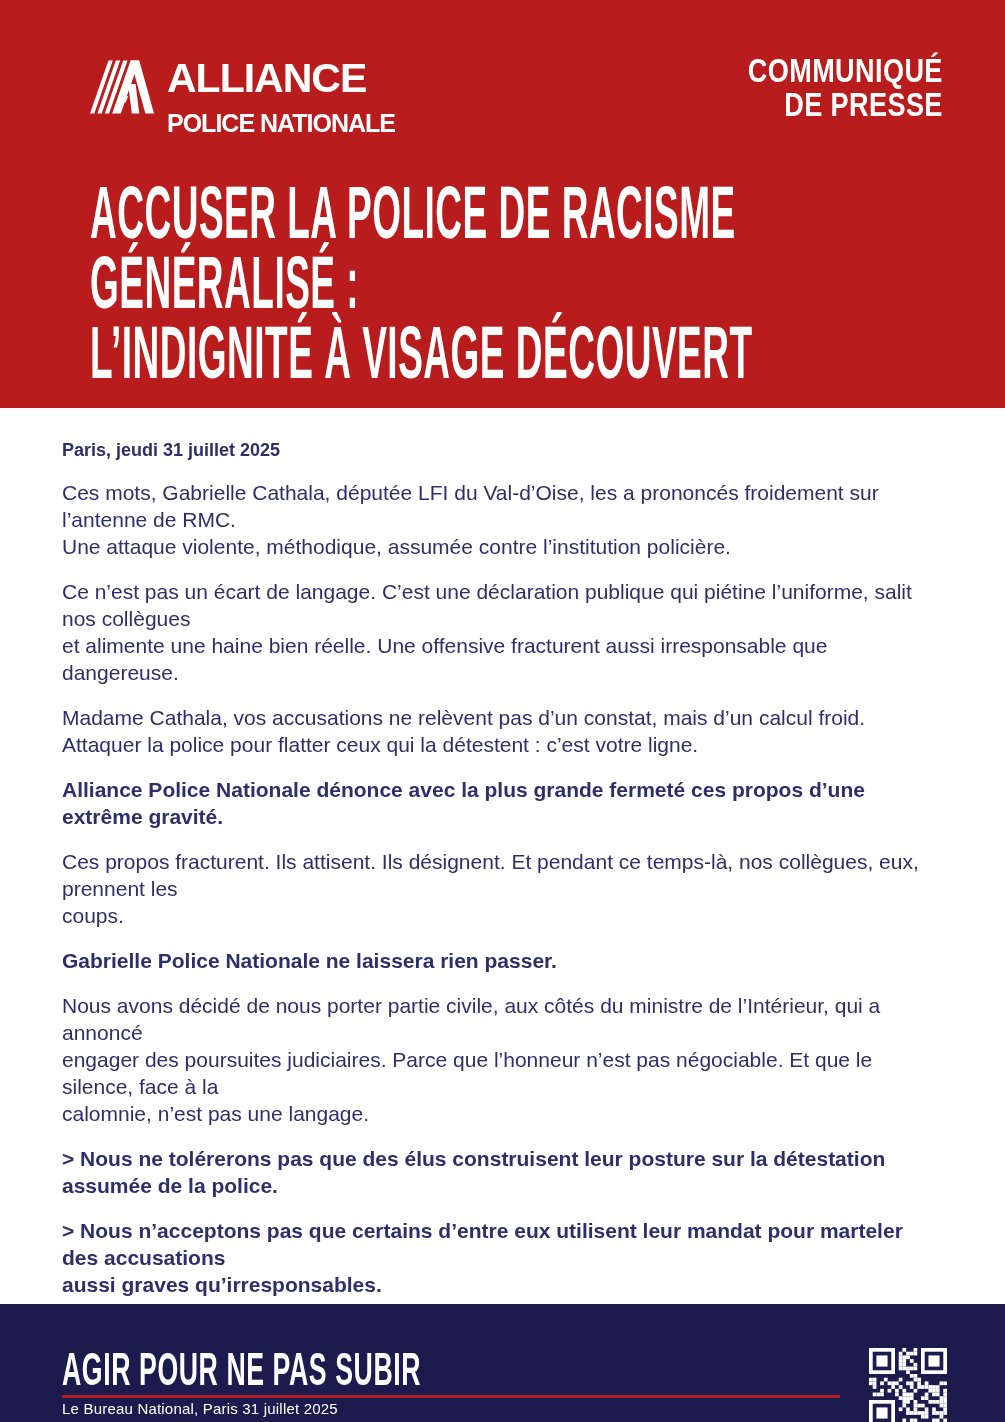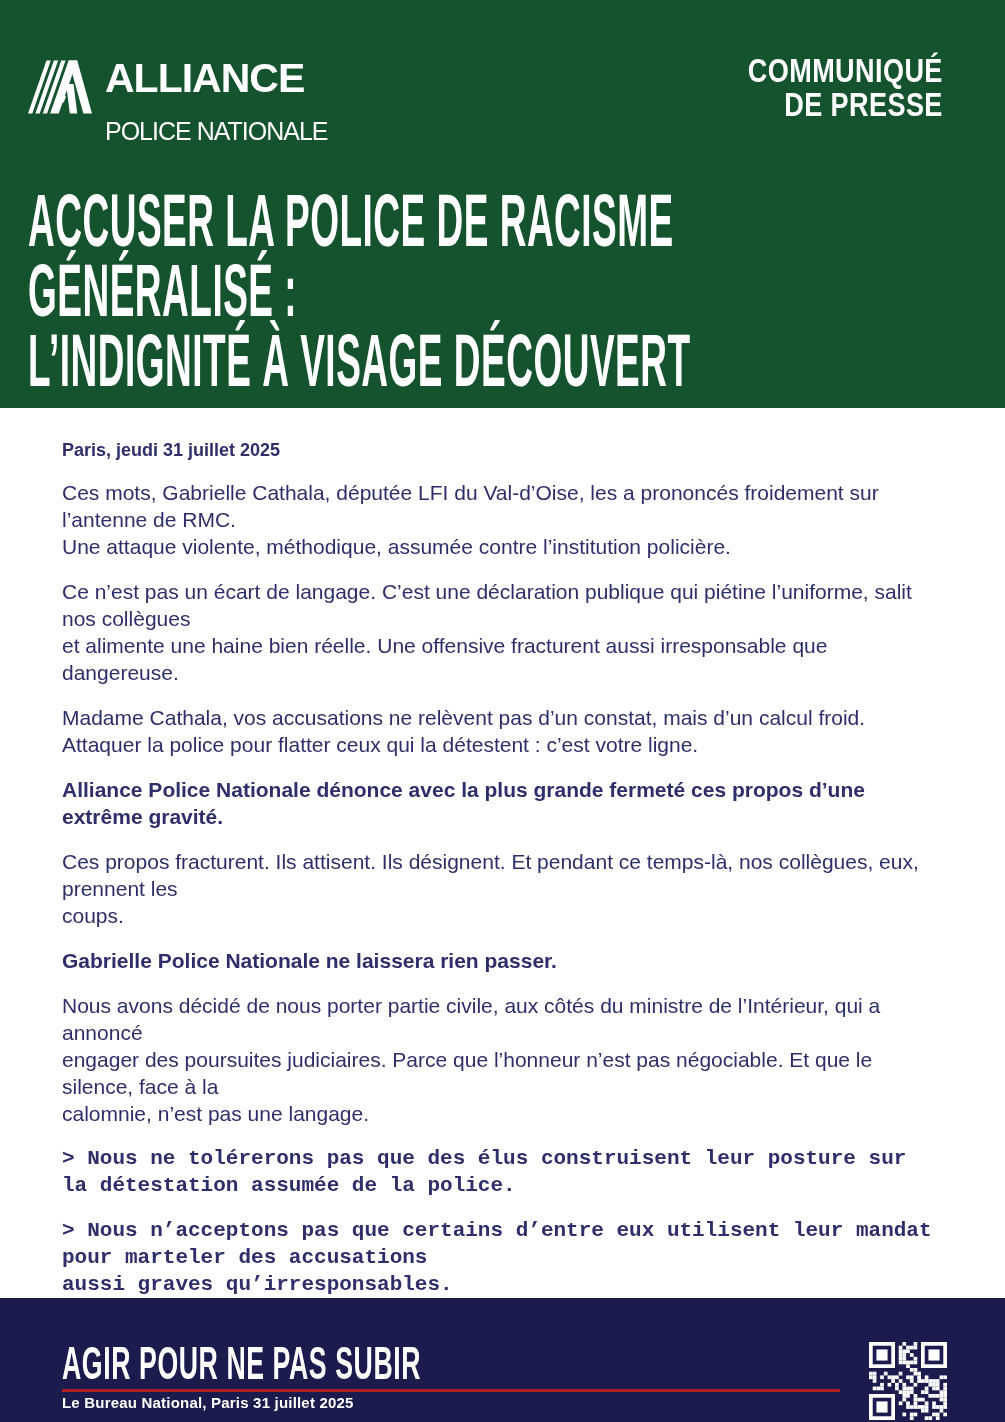--- a/index.html
+++ b/index.html
@@ -4,55 +4,55 @@
 <style>
   html,body{margin:0;padding:0;background:#e8e8e8;}
   .page{
     width:1005px;height:1422px;position:relative;overflow:hidden;
     background:#ffffff;margin:0 auto;
     font-family:"Liberation Sans",sans-serif;
     display:flex;flex-direction:column;
   }
   
   .hero{
-    background:#14532d;color:#ffffff;height:408px;box-sizing:border-box;
-    padding:52px 62px 0 28px;flex:none;
+    background:#b91c1c;color:#ffffff;height:408px;box-sizing:border-box;
+    padding:52px 62px 0 90px;flex:none;
   }
   .hero-top{display:flex;justify-content:space-between;align-items:flex-start;}
   .logo{display:flex;align-items:flex-start;gap:13px;}
   .logo-mark{width:64px;height:70px;flex:none;}
   .logo-text{line-height:1;padding-top:6px;}
   .logo-title{font-size:41px;font-weight:bold;letter-spacing:-1px;}
-  .logo-sub{font-size:25px;font-weight:normal;letter-spacing:-1px;margin-top:20px;}
+  .logo-sub{font-size:25px;font-weight:bold;letter-spacing:-1px;margin-top:12px;}
   .press-label{
     font-size:33px;font-weight:bold;line-height:34px;text-align:right;
     white-space:pre-line;transform:scaleX(0.82);transform-origin:right top;
     letter-spacing:0.5px;margin-top:2px;
   }
   .main-title{
     margin-top:42px;font-size:74px;line-height:70px;font-weight:bold;
     white-space:pre;letter-spacing:1px;
     transform:scaleX(0.5);transform-origin:left top;width:max-content;
   }
   
-  .body{flex:1;padding:16px 62px 0 62px;color:#2e2e6a;}
+  .body{flex:1;padding:16px 62px 6px 62px;color:#2e2e6a;}
   .dateline{font-size:18px;font-weight:bold;margin:16px 0 0 0;}
   .par{font-size:21px;line-height:27px;margin:18px 0 0 0;white-space:pre-line;}
   .par.quote{font-style:italic;font-size:17px;}
   .par.bold{font-weight:bold;}
-  .par.bullet{font-weight:bold;font-family:Liberation Mono, monospace;}
+  .par.bullet{font-weight:bold;}
   
   .footer{background:#1b1b4d;height:180px;flex:none;position:relative;color:#ffffff;}
   .slogan{
     position:absolute;left:62px;top:38px;font-size:46px;font-weight:bold;
     white-space:pre;letter-spacing:1px;
     transform:scaleX(0.58);transform-origin:left top;
   }
   .red-line{position:absolute;left:62px;top:91px;width:778px;height:3px;background:#b01e24;}
-  .signature{position:absolute;left:62px;top:96px;font-size:15px;font-weight:bold;letter-spacing:0.2px;}
+  .signature{position:absolute;left:62px;top:96px;font-size:15px;font-weight:normal;letter-spacing:0.2px;}
   .qr{position:absolute;right:58px;top:44px;width:78px;height:78px;}
 </style>
 </head>
 <body>
 
 <div class="page">
 
   <header class="hero">
     <div class="hero-top">
       <div class="logo">

